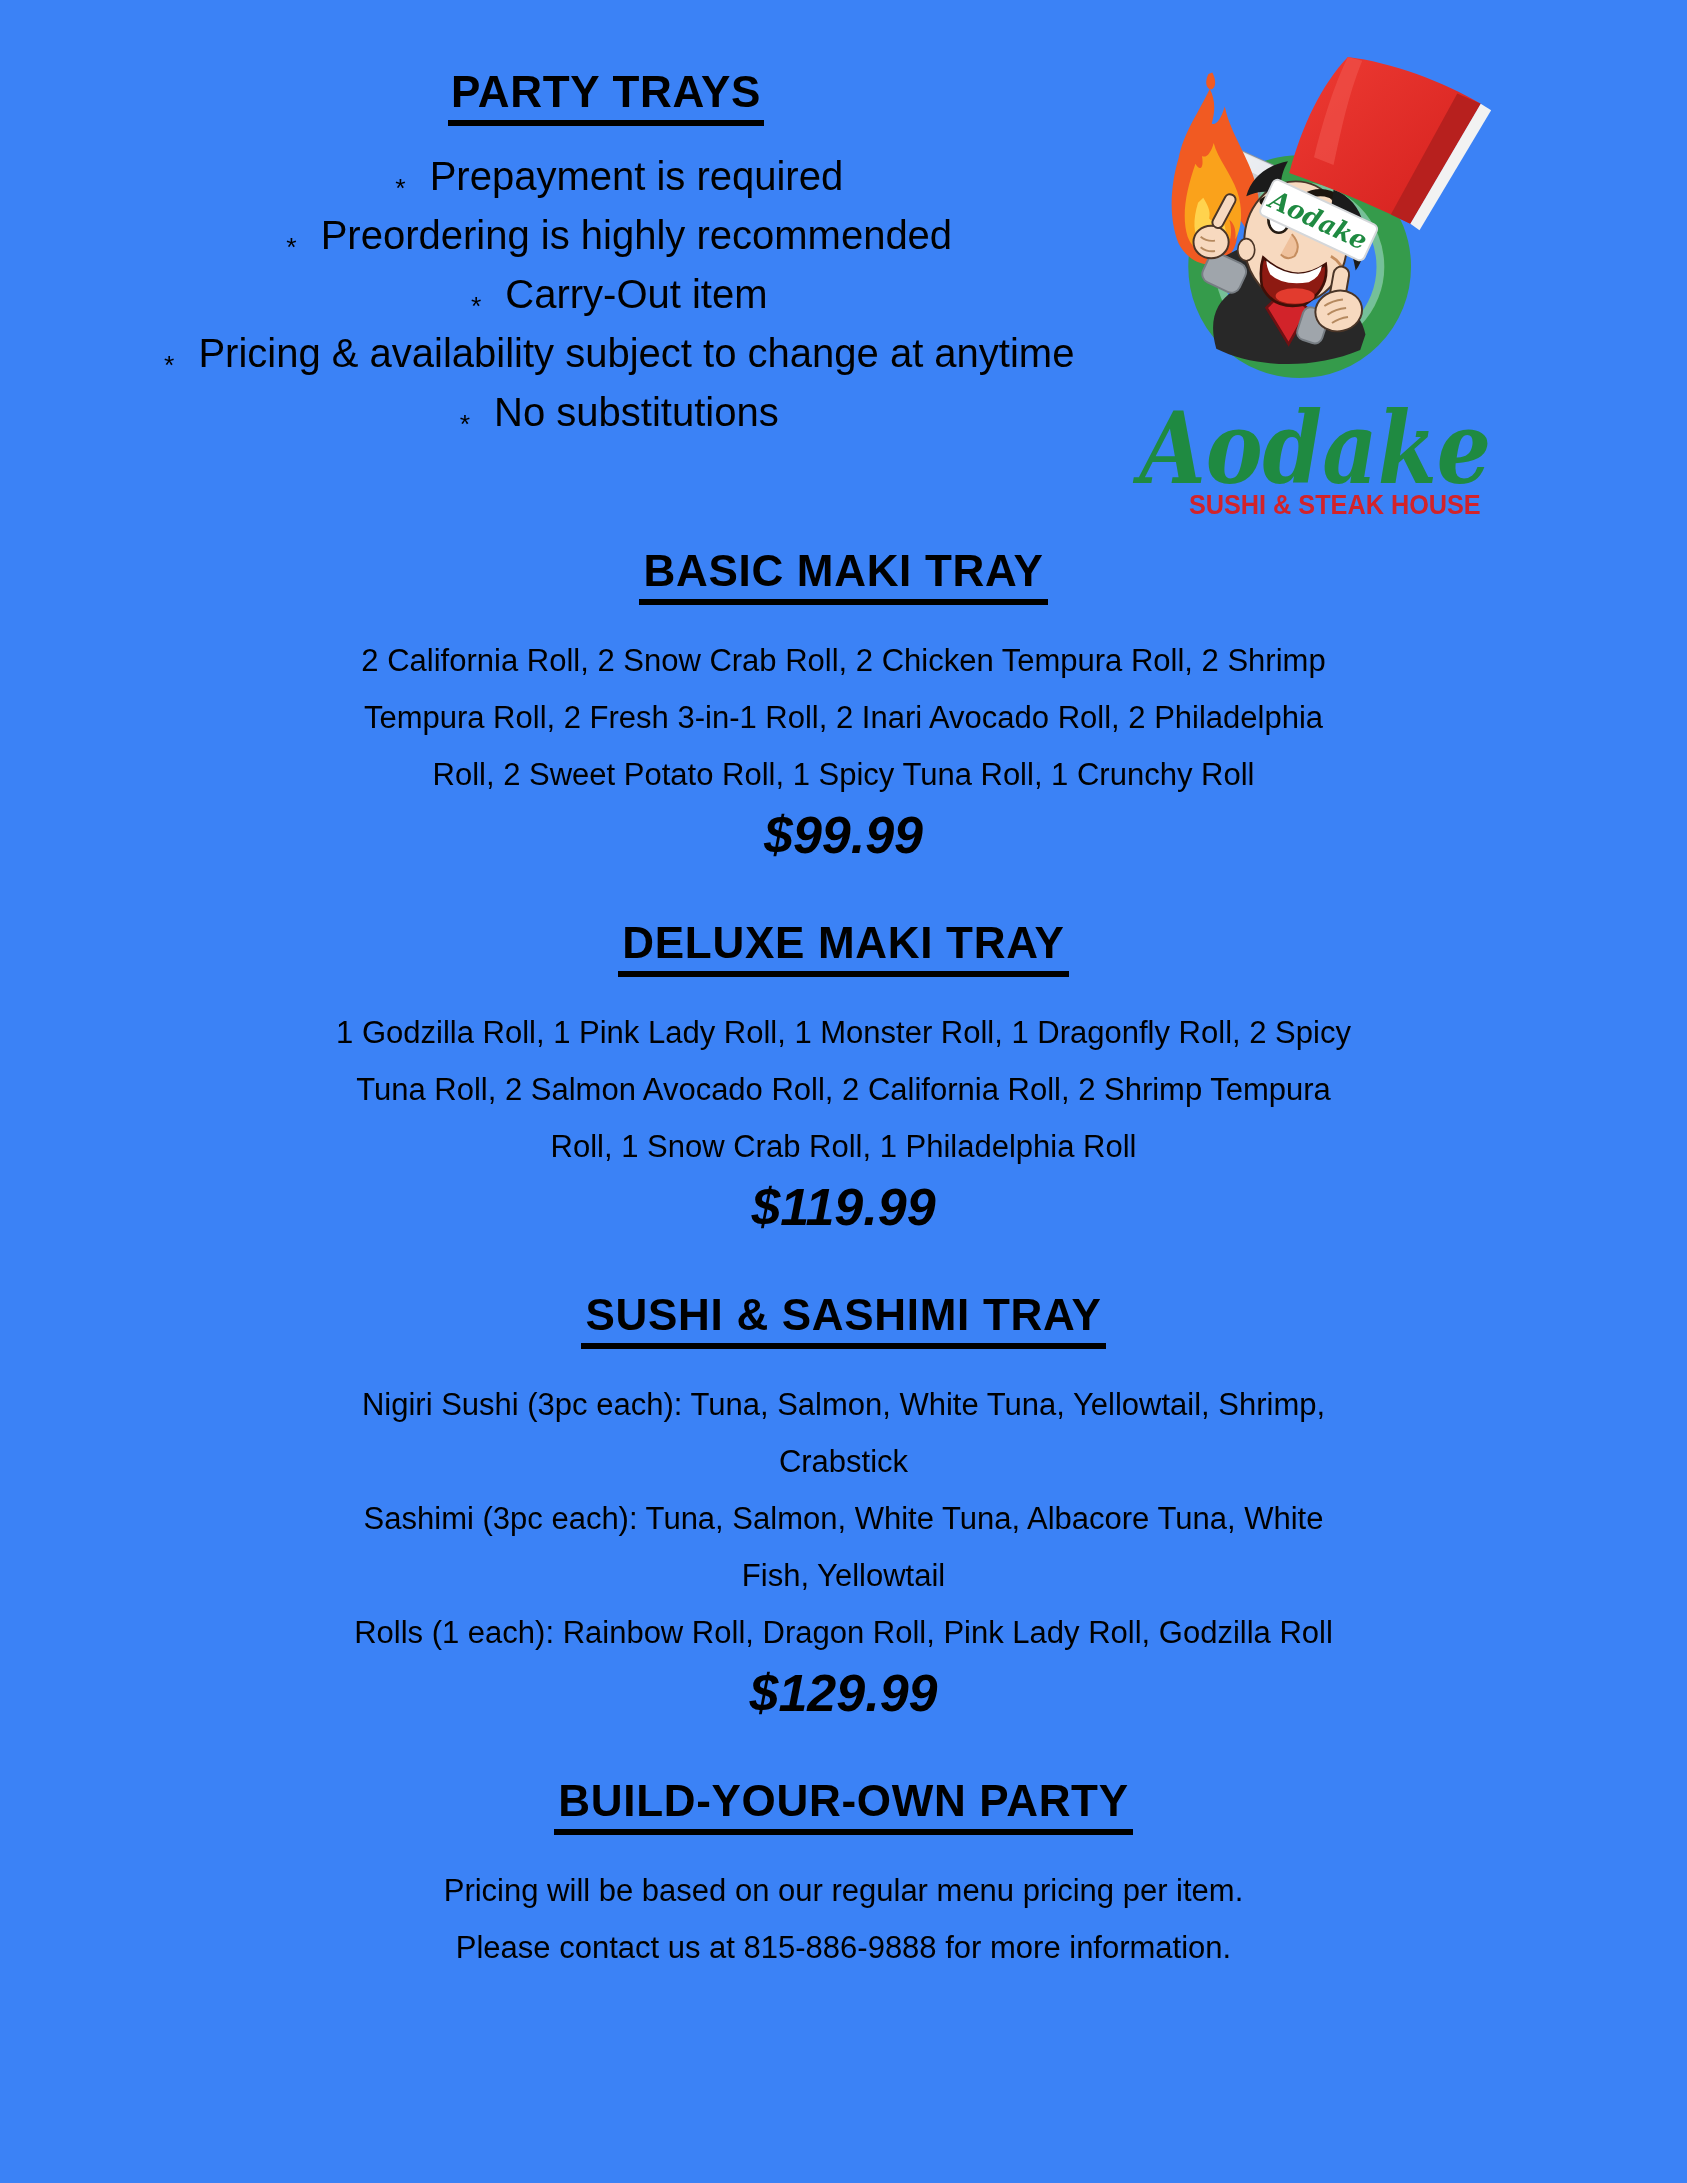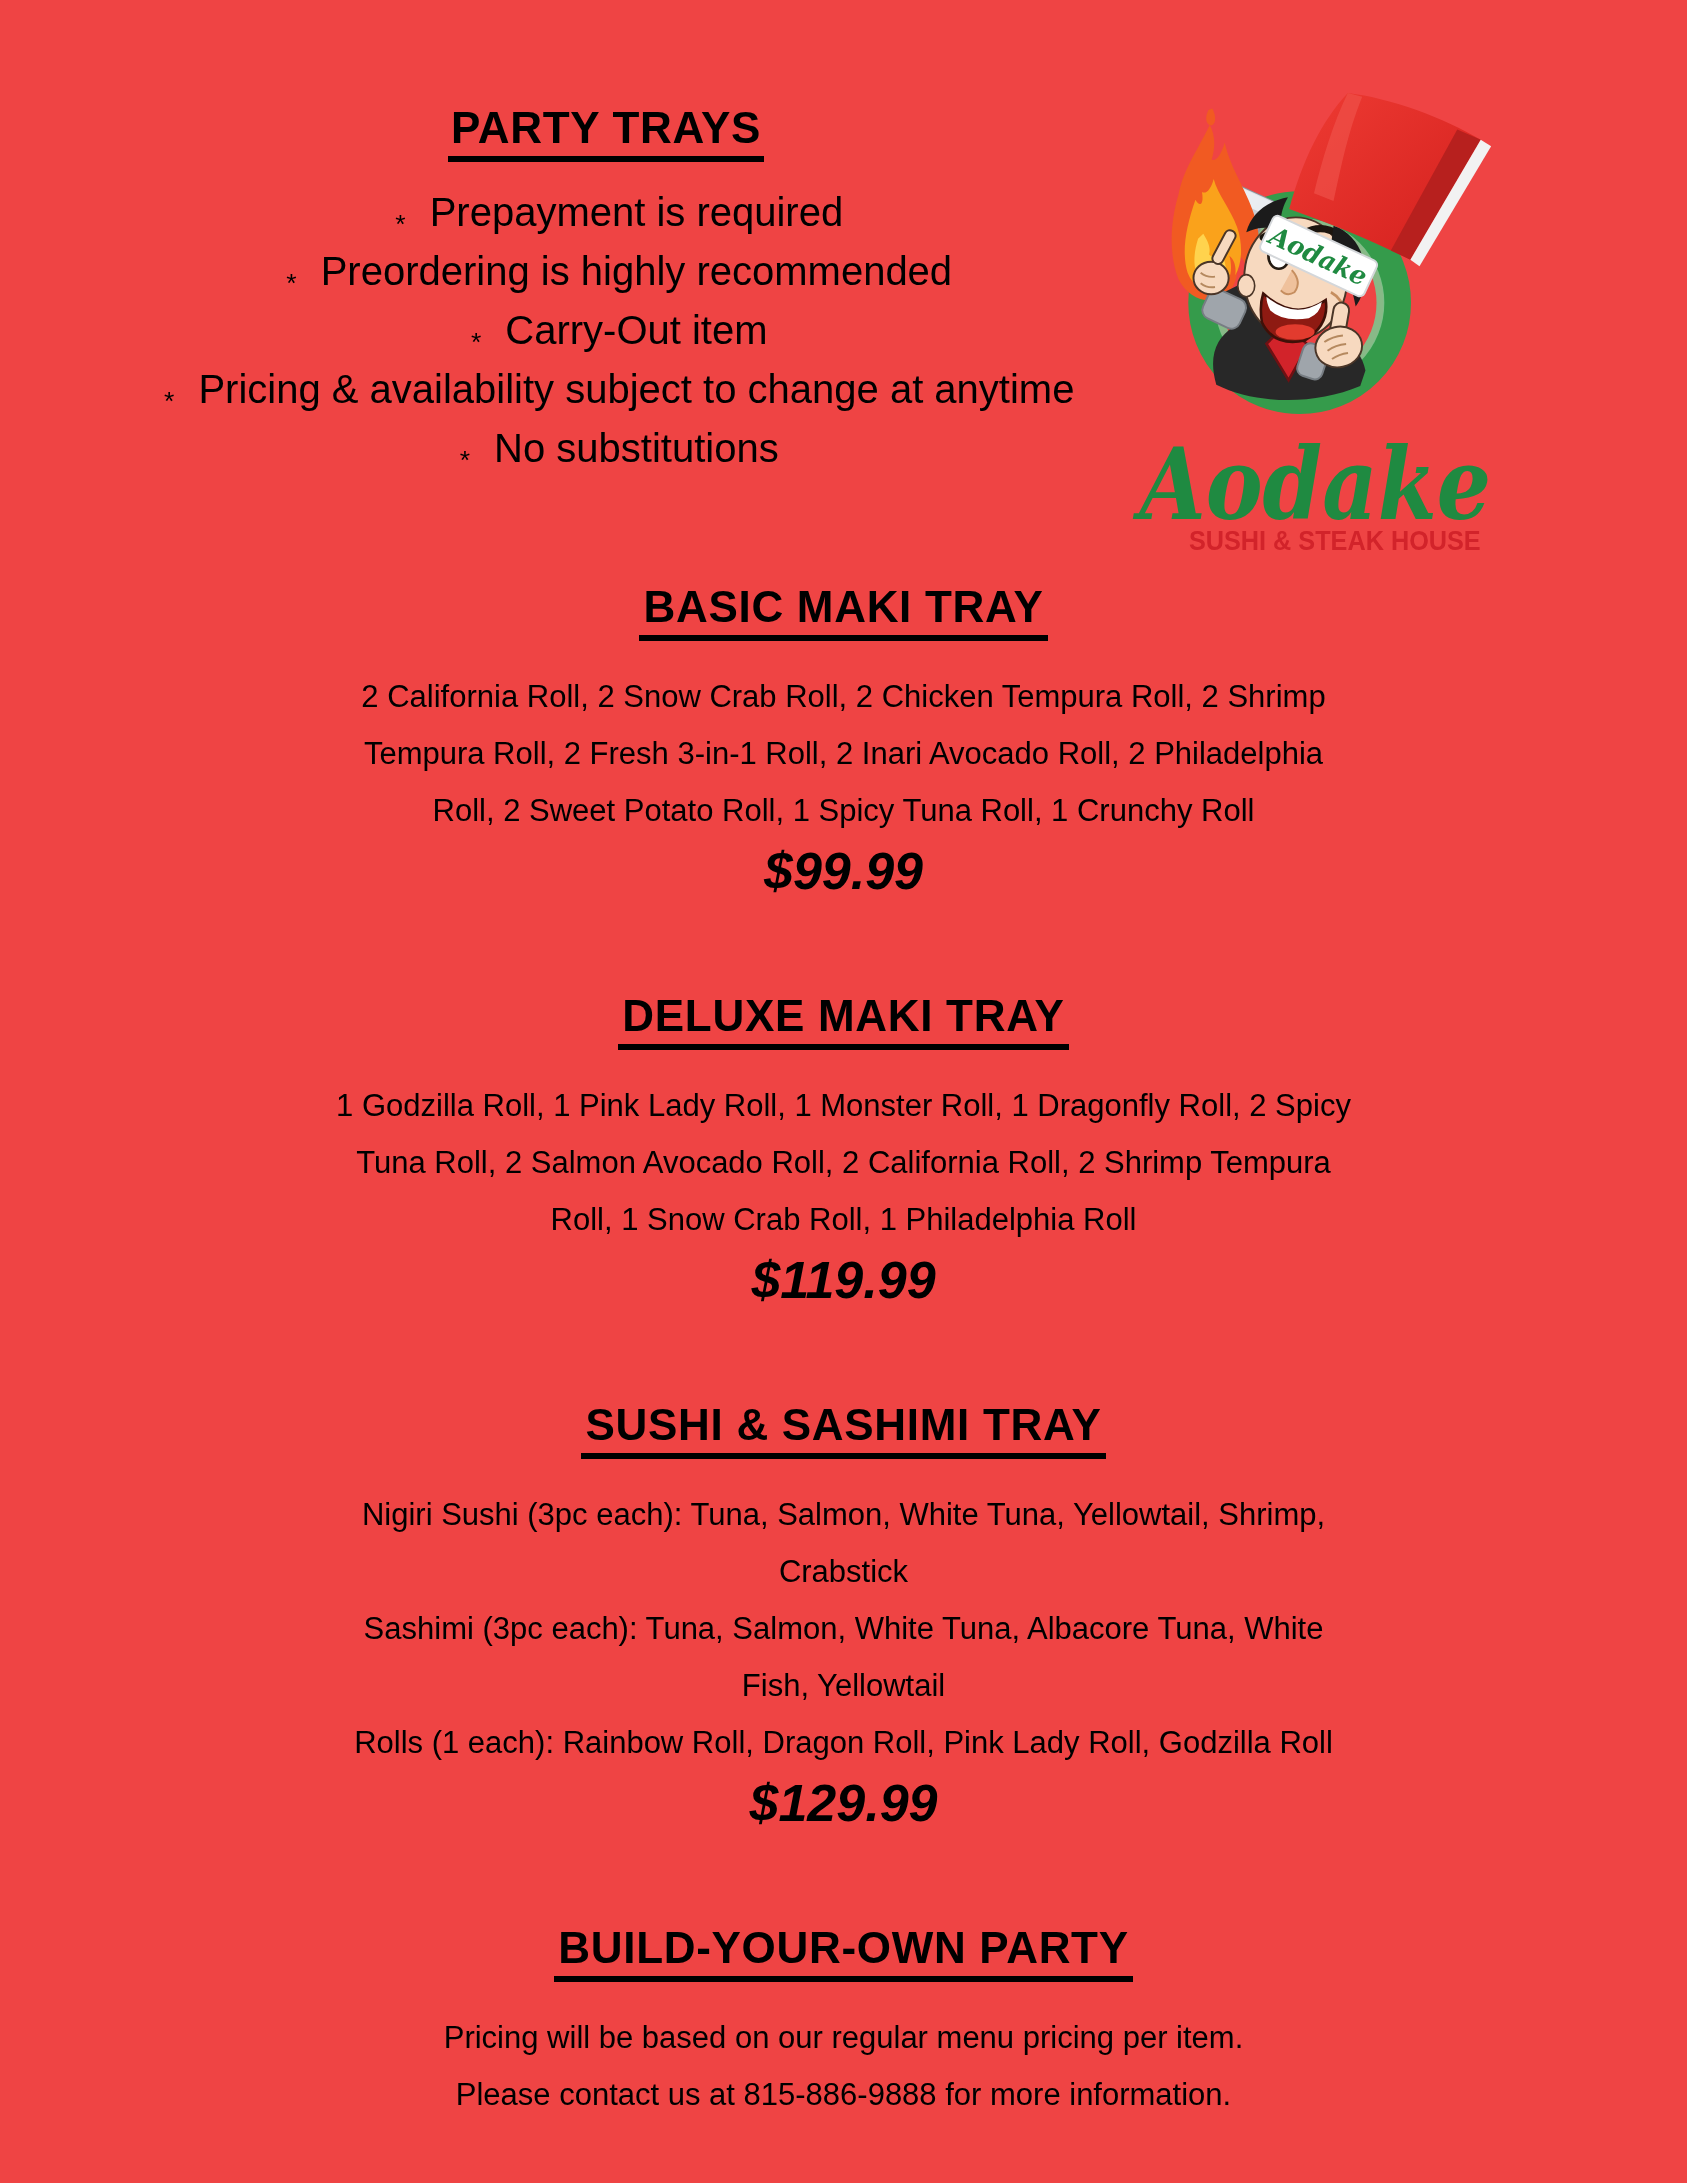--- a/index.html
+++ b/index.html
@@ -1,21 +1,21 @@
 <!DOCTYPE html>
 <html style="font-size:10.6px"><head>
 <meta charset="utf-8">
 <style>
   html,body{margin:0;padding:0;background:#ffffff;}
   .page{
     position:relative;
     width:1687px;height:2183px;
     box-sizing:border-box;
-    padding-top:104px;
-    background:#ef4444;
+    padding-top:68px;
+    background:#3b82f6;
     color:#000000;
     font-family:"Liberation Sans","DejaVu Sans",sans-serif;
     overflow:hidden;
   }
   
   .header-row{
     display:flex;
     align-items:flex-start;
     padding:0 159px 0 99px;
     box-sizing:border-box;
@@ -58,21 +58,21 @@
   
   .logo-box{
     width:415px;
     height:495px;
     margin-top:-41px;
     flex:none;
   }
   .logo-box svg{display:block;width:100%;height:100%;}
   
   .menu-section{
-    margin-top:92px;
+    margin-top:55px;
     text-align:center;
   }
   .menu-section.first{margin-top:25px;}
   .section-title{
     display:inline-block;
     margin:0;
     font-size:44px;
     font-weight:bold;
     line-height:1.1;
     border-bottom:6px solid #000;

